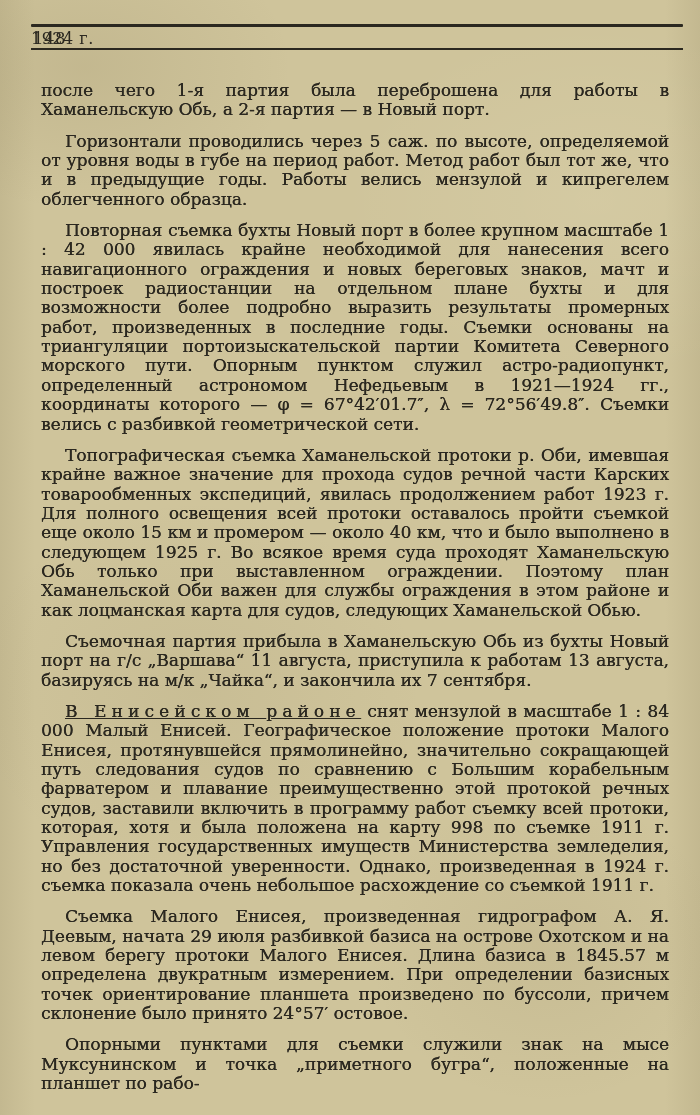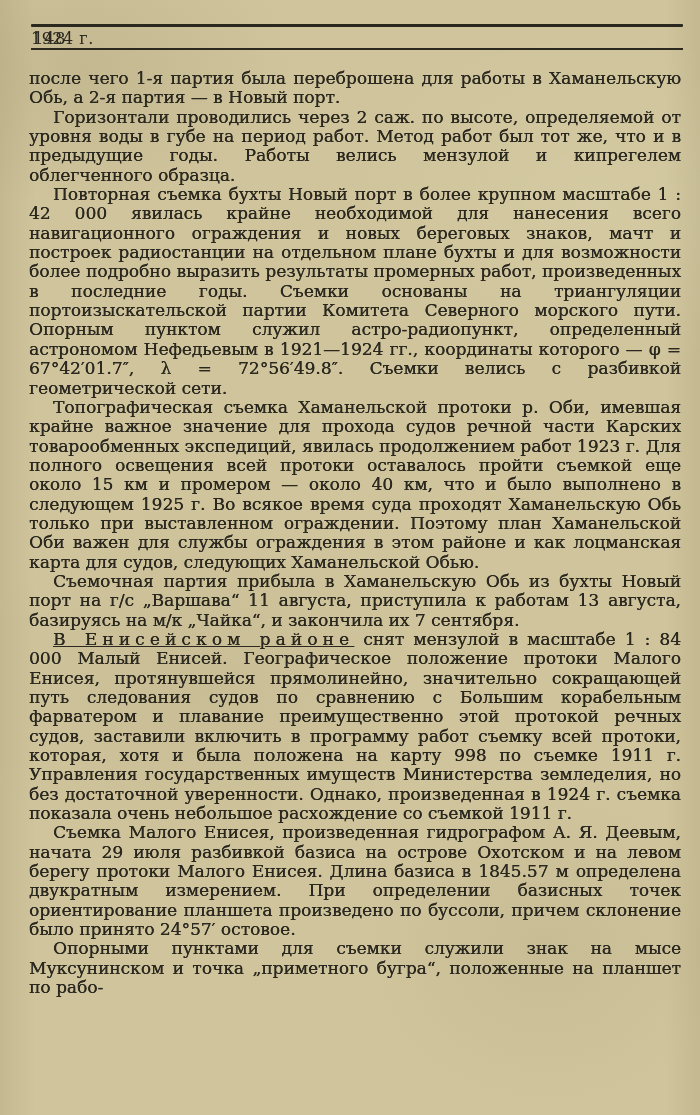--- a/index.html
+++ b/index.html
@@ -61,21 +61,21 @@
     position: absolute;
     top: 69px;
     left: 29px;
     width: 652px;
     font-size: 17px;
     line-height: 19.35px;
     text-align: justify;
     text-shadow: 0.25px 0 0 currentColor;
   }
   .body-text p {
-    margin: 0;
+    margin: 12px;
     text-indent: 24px;
   }
   .body-text p.no-indent {
     text-indent: 0;
   }
   .spaced {
     letter-spacing: 0.3em;
     text-decoration: underline;
   }
 </style>
@@ -87,21 +87,21 @@
     <div class="rule-top"></div>
     <div class="header-row">
       <span class="page-number">148</span>
       <span class="running-title">1924 г.</span>
     </div>
     <div class="rule-bottom"></div>
   </div>
 
   <div class="body-text">
       <p class="no-indent"><span>после чего 1-я партия была переброшена для работы в Хаманельскую Обь, а 2-я партия — в Новый порт.</span></p>
-      <p><span>Горизонтали проводились через 2 саж. по высоте, определяемой от уровня воды в губе на период работ. Метод работ был тот же, что и в предыдущие годы. Работы велись мензулой и кипрегелем облегченного образца.</span></p>
+      <p><span>Горизонтали проводились через 5 саж. по высоте, определяемой от уровня воды в губе на период работ. Метод работ был тот же, что и в предыдущие годы. Работы велись мензулой и кипрегелем облегченного образца.</span></p>
       <p><span>Повторная съемка бухты Новый порт в более крупном масштабе 1 : 42 000 явилась крайне необходимой для нанесения всего навигационного ограждения и новых береговых знаков, мачт и построек радиостанции на отдельном плане бухты и для возможности более подробно выразить результаты промерных работ, произведенных в последние годы. Съемки основаны на триангуляции портоизыскательской партии Комитета Северного морского пути. Опорным пунктом служил астро-радиопункт, определенный астрономом Нефедьевым в 1921—1924 гг., координаты которого — φ = 67°42′01.7″, λ = 72°56′49.8″. Съемки велись с разбивкой геометрической сети.</span></p>
       <p><span>Топографическая съемка Хаманельской протоки р. Оби, имевшая крайне важное значение для прохода судов речной части Карских товарообменных экспедиций, явилась продолжением работ 1923 г. Для полного освещения всей протоки оставалось пройти съемкой еще около 15 км и промером — около 40 км, что и было выполнено в следующем 1925 г. Во всякое время суда проходят Хаманельскую Обь только при выставленном ограждении. Поэтому план Хаманельской Оби важен для службы ограждения в этом районе и как лоцманская карта для судов, следующих Хаманельской Обью.</span></p>
       <p><span>Съемочная партия прибыла в Хаманельскую Обь из бухты Новый порт на г/с „Варшава“ 11 августа, приступила к работам 13 августа, базируясь на м/к „Чайка“, и закончила их 7 сентября.</span></p>
       <p><span class="spaced">В Енисейском районе</span><span> снят мензулой в масштабе 1 : 84 000 Малый Енисей. Географическое положение протоки Малого Енисея, протянувшейся прямолинейно, значительно сокращающей путь следования судов по сравнению с Большим корабельным фарватером и плавание преимущественно этой протокой речных судов, заставили включить в программу работ съемку всей протоки, которая, хотя и была положена на карту 998 по съемке 1911 г. Управления государственных имуществ Министерства земледелия, но без достаточной уверенности. Однако, произведенная в 1924 г. съемка показала очень небольшое расхождение со съемкой 1911 г.</span></p>
       <p><span>Съемка Малого Енисея, произведенная гидрографом А. Я. Деевым, начата 29 июля разбивкой базиса на острове Охотском и на левом берегу протоки Малого Енисея. Длина базиса в 1845.57 м определена двукратным измерением. При определении базисных точек ориентирование планшета произведено по буссоли, причем склонение было принято 24°57′ остовое.</span></p>
       <p><span>Опорными пунктами для съемки служили знак на мысе Муксунинском и точка „приметного бугра“, положенные на планшет по рабо-</span></p>
     </div>
 </div>
 
 </body></html>

